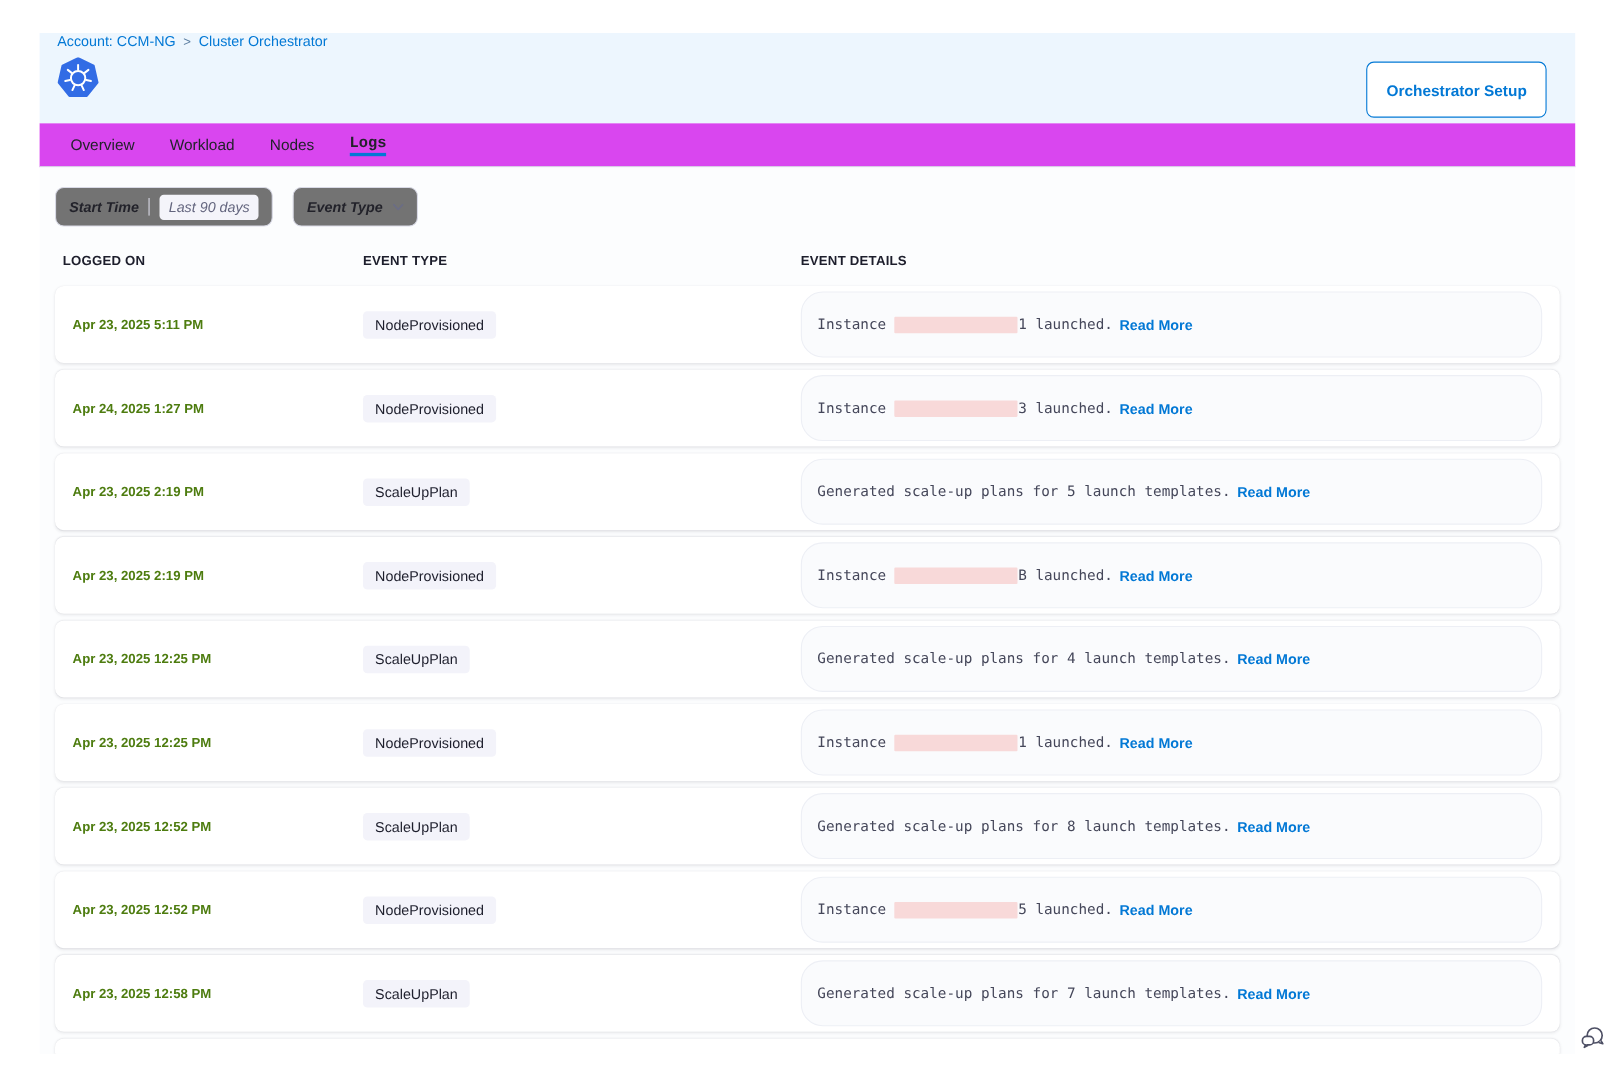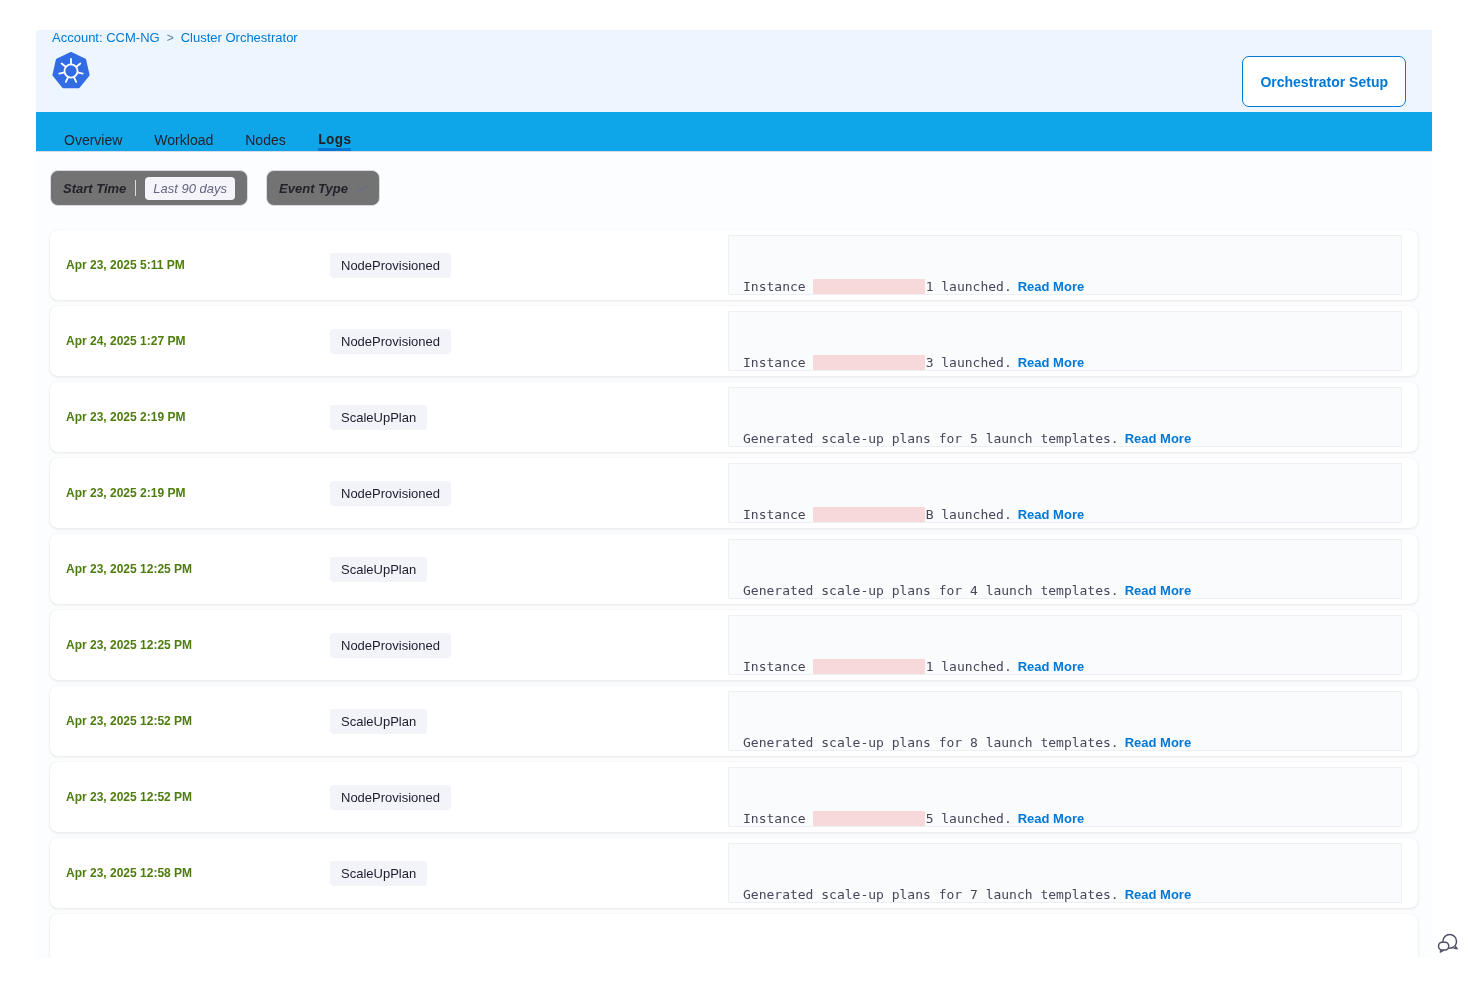--- a/index.html
+++ b/index.html
@@ -18,22 +18,22 @@
   .id-row { display:flex; align-items:center; gap:6px; font-size:12px; color:#6b6d85; margin-top:3px; }
   .id-redaction { display:inline-block; width:150px; height:14px; background:#ffffff; border-radius:2px; }
   .id-sep { color:#9aa0b5; }
   .copy-icon { width:15px; height:15px; cursor:pointer; }
   .setup-btn { position:absolute; right:26px; top:26px; height:51px; padding:0 17px;
     background:#ffffff; border:1.5px solid #0278d5; border-radius:7px;
     color:#0278d5; font-size:14px; font-weight:bold; cursor:pointer;
     font-family:"Liberation Sans","DejaVu Sans",sans-serif; }
 
   
-  .tabs-row { background:#0ea5e9; border-bottom:1px solid #d9dae6; height:40px;
-    display:flex; align-items:flex-end; padding-left:28px; gap:32px; }
+  .tabs-row { background:#d946ef; border-bottom:1px solid #d9dae6; height:40px;
+    display:flex; align-items:center; padding-left:28px; gap:32px; }
   .tab { display:flex; align-items:center; font-size:14px; color:#22222a;
     border-bottom:3px solid transparent; padding-top:2px; cursor:pointer; }
   .tab.active { font-weight:bold; border-bottom-color:#0278d5;font-family:Liberation Mono, monospace; }
 
   
   .content { background:#fcfdfe; padding:18px 14px 0 14px; height:806px; overflow:hidden; }
 
   .filters { display:flex; gap:18px; margin-bottom:24px; }
   .filter-box { height:36px; border:1px solid #d9dae6; border-radius:8px; background:#737373;
     display:flex; align-items:center; padding:0 12px; font-size:13px; cursor:pointer;font-style:italic; }
@@ -44,22 +44,22 @@
 
   .table-header { display:grid; grid-template-columns:273px 398px 1fr; padding-left:7px;
     font-size:12px; font-weight:bold; color:#1d1e2c; letter-spacing:0.2px; margin-bottom:16px; }
 
   .card { background:#ffffff; border-radius:8px; height:70px; margin-bottom:6px;
     box-shadow:0 1px 3px rgba(40,41,61,0.10), 0 0 1px rgba(40,41,61,0.08);
     display:grid; grid-template-columns:264px 398px 1fr; align-items:center; padding:0 16px; }
   .logged-on { font-size:12px; font-weight:bold; color:#4d7c0f; }
   .badge { display:inline-block; background:#f3f3fa; color:#1d1e2c; font-size:13px;
     padding:5px 11px; border-radius:4px; }
-  .details-box { border:1px solid #edeff5; background:#fafbfd; border-radius:1px; height:60px;
-    display:flex; align-items:flex-end; padding:0 14px; }
+  .details-box { border:1px solid #edeff5; background:#fafbfd; border-radius:20px; height:60px;
+    display:flex; align-items:center; padding:0 14px; }
   .mono { font-family:"DejaVu Sans Mono","Liberation Mono",monospace; font-size:13px;
     color:#45475a; white-space:pre; }
   .redaction { display:inline-block; width:112px; height:15px; background:#f8d9d9;
     border-radius:1px; margin:0 1px 0 7px; }
   .read-more { font-size:13px; font-weight:bold; color:#0278d5; margin-left:6px;
     cursor:pointer; text-decoration:none; }
   .sliver { height:70px; }
 
   .chat-fab { position:absolute; left:1434px; top:930px; width:26px; height:26px; cursor:pointer; }
 </style>
@@ -108,20 +108,25 @@
         <span class="filter-chip">Last 90 days</span>
       </div>
       <div class="filter-box">
         <span class="filter-label">Event Type</span>
         <svg class="chevron-down" width="10" height="7" viewBox="0 0 10 7">
           <path d="M1 1 L5 5.4 L9 1" fill="none" stroke="#6b6d85" stroke-width="1.5" stroke-linecap="round" stroke-linejoin="round"></path>
         </svg>
       </div>
     </div>
 
+    <div class="table-header">
+      <span>LOGGED ON</span>
+      <span>EVENT TYPE</span>
+      <span>EVENT DETAILS</span>
+    </div>
 
     <div id="rows">
   <div class="card">
     <span class="logged-on">Apr 23, 2025 5:11 PM</span>
     <span>
       <span class="badge">NodeProvisioned</span>
     </span>
     <div class="details-box">
       <span class="mono r-before">Instance</span>
       <span class="redaction"></span>

